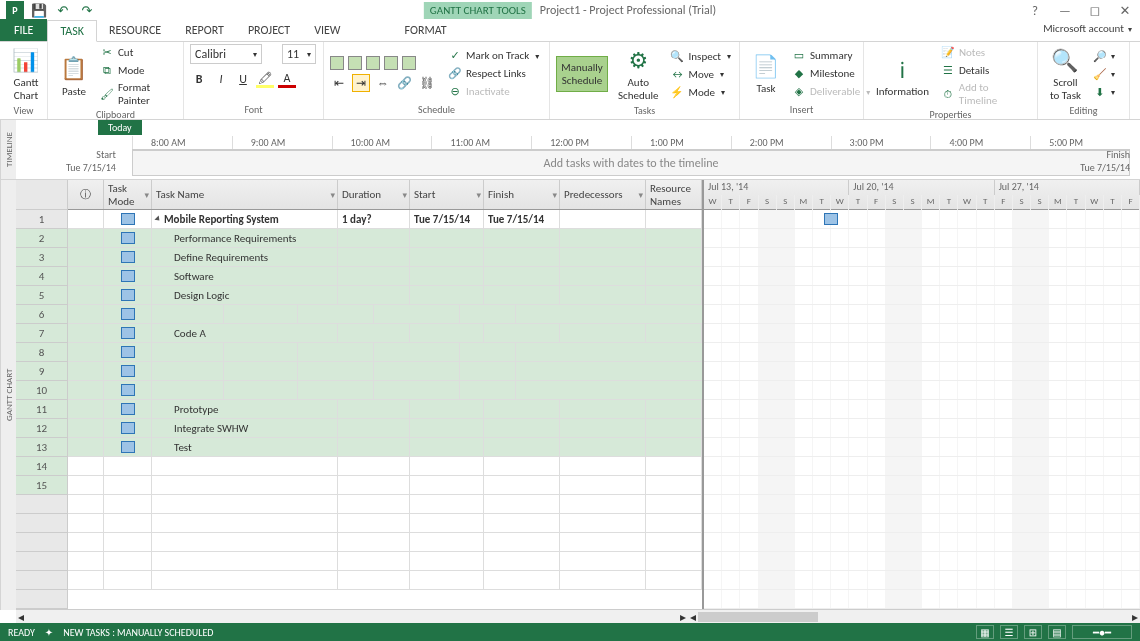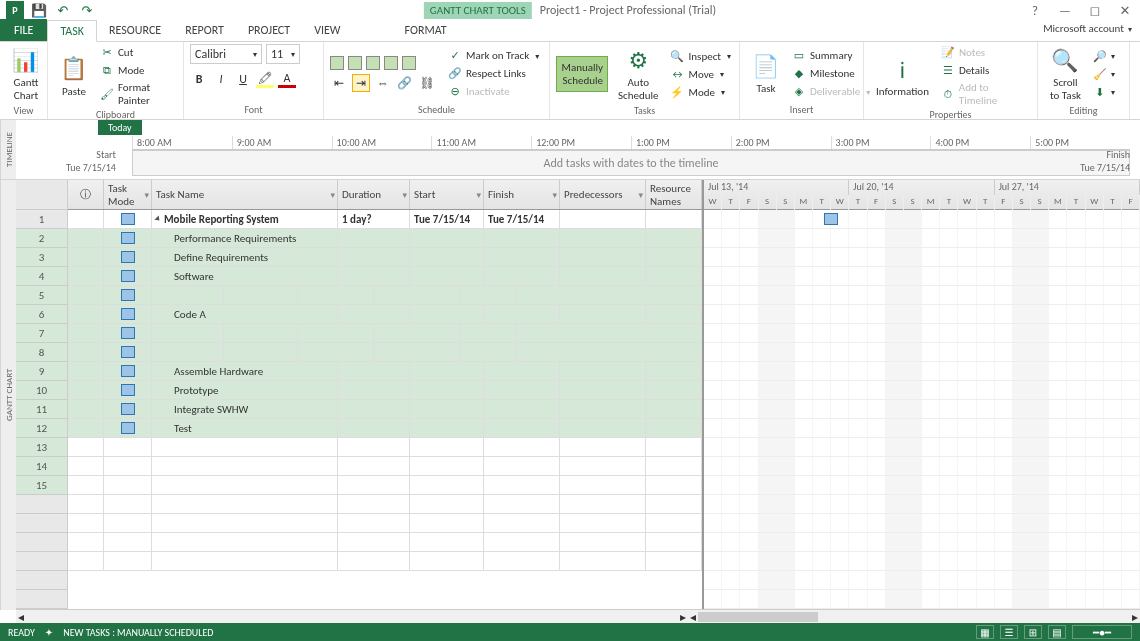--- a/index.html
+++ b/index.html
@@ -25,28 +25,28 @@
 .big-btn .ico{width:28px;height:28px;display:flex;align-items:center;justify-content:center;font-size:22px;color:#217346}
 .small-row{display:flex;flex-direction:column;gap:2px;font-size:11px}
 .small-btn{display:flex;align-items:center;gap:4px;padding:1px 2px;cursor:pointer}
 .small-btn .ico{width:14px;height:14px;display:inline-flex;align-items:center;justify-content:center;color:#217346}
 .font-sel{border:1px solid #ccc;width:72px;height:20px;display:flex;align-items:center;padding:0 4px;font-size:12px;background:#fff}
 .size-sel{border:1px solid #ccc;width:34px;height:20px;display:flex;align-items:center;padding:0 4px;font-size:12px;background:#fff}
 .font-btns{display:flex;gap:4px;margin-top:4px}
 .fbtn{width:18px;height:18px;display:flex;align-items:center;justify-content:center;font-size:12px}
 .sched-icons{display:flex;gap:4px}
 .sicon{width:14px;height:14px;border:1px solid #888;background:#c5e0b4}
-.manual-btn{background:#a9d18e;border:1px solid #70ad47;padding:4px;text-align:right;font-size:11px;width:56px}
+.manual-btn{background:#a9d18e;border:1px solid #70ad47;padding:4px;text-align:center;font-size:11px;width:56px}
 .grey-btn{color:#bbb}
 .timeline-wrap{display:flex;height:60px;border-bottom:1px solid #d4d4d4}
 .vtab{width:16px;background:#eee;writing-mode:vertical-rl;transform:rotate(180deg);text-align:center;font-size:9px;color:#666;display:flex;align-items:center;justify-content:center;border-right:1px solid #d4d4d4}
 .timeline{flex:1;position:relative}
 .today-badge{position:absolute;left:82px;top:0;background:#217346;color:#fff;font-size:10px;padding:1px 10px}
 .tl-scale{position:absolute;top:16px;left:116px;right:10px;height:14px;border-bottom:1px solid #ccc;display:flex;font-size:10px;color:#666}
-.tl-tick{flex:1;border-left:1px solid #ddd;padding-left:4px}
+.tl-tick{flex:1;border-left:1px solid #ddd;padding-left:18px}
 .tl-bar{position:absolute;top:30px;left:116px;right:10px;height:26px;border:1px solid #ccc;background:#f5f5f5;display:flex;align-items:center;justify-content:center;color:#888;font-size:12px}
 .tl-start{position:absolute;left:50px;top:28px;font-size:10px;color:#666;text-align:right}
 .tl-finish{position:absolute;right:10px;top:28px;font-size:10px;color:#666;text-align:right}
 .grid-wrap{display:flex;height:430px}
 .grid-left{width:688px;display:flex;border-right:2px solid #999}
 .grid-right{flex:1;overflow:hidden}
 .row-hdrs{width:52px;background:#eee}
 .row-hdr{height:19px;border-bottom:1px solid #ccc;border-right:1px solid #ccc;display:flex;align-items:center;justify-content:center;font-size:11px;color:#555;background:#e8e8e8}
 .row-hdr.sel{background:#d6e9d8}
 .table{flex:1}
@@ -140,21 +140,21 @@
         <div class="small-btn">
             <span class="ico">🖌</span>
             <span>Format Painter</span>
           </div>
       </div>
     </div>
     <div class="rgroup-label">Clipboard</div>
   </div>
   <div class="rgroup" style="width:140px">
     <div class="rgroup-body" style="flex-direction:column;align-items:flex-start;gap:2px">
-      <div style="display:flex;gap:4px">
+      <div style="display:flex;gap:20px">
         <div class="font-sel">
             <span>Calibri</span>
             <span style="margin-left:auto;font-size:8px">▾</span>
           </div>
         <div class="size-sel">
             <span>11</span>
             <span style="margin-left:auto;font-size:8px">▾</span>
           </div>
       </div>
       <div class="font-btns">
@@ -447,45 +447,48 @@
   <div class="td " style="width:74px"></div>
   <div class="td " style="width:76px"></div>
   <div class="td" style="width:86px"></div>
   <div class="td" style="width:56px"></div>
           </div>
           <div class="trow sel">
             <div class="td" style="width:36px"></div>
   <div class="td" style="width:48px;justify-content:center">
               <span class="task-icon"></span>
             </div>
+  <div class="td " style="width:186px">
+              <span class="indent1">Design Logic</span>
+            </div>
   <div class="td " style="width:72px"></div>
   <div class="td " style="width:74px"></div>
   <div class="td " style="width:76px"></div>
   <div class="td" style="width:86px"></div>
   <div class="td" style="width:56px"></div>
           </div>
           <div class="trow sel">
             <div class="td" style="width:36px"></div>
   <div class="td" style="width:48px;justify-content:center">
               <span class="task-icon"></span>
             </div>
-  <div class="td " style="width:186px">
-              <span class="indent1">Code A</span>
-            </div>
   <div class="td " style="width:72px"></div>
   <div class="td " style="width:74px"></div>
   <div class="td " style="width:76px"></div>
   <div class="td" style="width:86px"></div>
   <div class="td" style="width:56px"></div>
           </div>
           <div class="trow sel">
             <div class="td" style="width:36px"></div>
   <div class="td" style="width:48px;justify-content:center">
               <span class="task-icon"></span>
             </div>
+  <div class="td " style="width:186px">
+              <span class="indent1">Code A</span>
+            </div>
   <div class="td " style="width:72px"></div>
   <div class="td " style="width:74px"></div>
   <div class="td " style="width:76px"></div>
   <div class="td" style="width:86px"></div>
   <div class="td" style="width:56px"></div>
           </div>
           <div class="trow sel">
             <div class="td" style="width:36px"></div>
   <div class="td" style="width:48px;justify-content:center">
               <span class="task-icon"></span>
@@ -494,22 +497,30 @@
   <div class="td " style="width:74px"></div>
   <div class="td " style="width:76px"></div>
   <div class="td" style="width:86px"></div>
   <div class="td" style="width:56px"></div>
           </div>
           <div class="trow sel">
             <div class="td" style="width:36px"></div>
   <div class="td" style="width:48px;justify-content:center">
               <span class="task-icon"></span>
             </div>
-  <div class="td " style="width:186px">
-              <span class="indent1">Assemble Hardware</span>
+  <div class="td " style="width:72px"></div>
+  <div class="td " style="width:74px"></div>
+  <div class="td " style="width:76px"></div>
+  <div class="td" style="width:86px"></div>
+  <div class="td" style="width:56px"></div>
+          </div>
+          <div class="trow sel">
+            <div class="td" style="width:36px"></div>
+  <div class="td" style="width:48px;justify-content:center">
+              <span class="task-icon"></span>
             </div>
   <div class="td " style="width:72px"></div>
   <div class="td " style="width:74px"></div>
   <div class="td " style="width:76px"></div>
   <div class="td" style="width:86px"></div>
   <div class="td" style="width:56px"></div>
           </div>
           <div class="trow sel">
             <div class="td" style="width:36px"></div>
   <div class="td" style="width:48px;justify-content:center">

